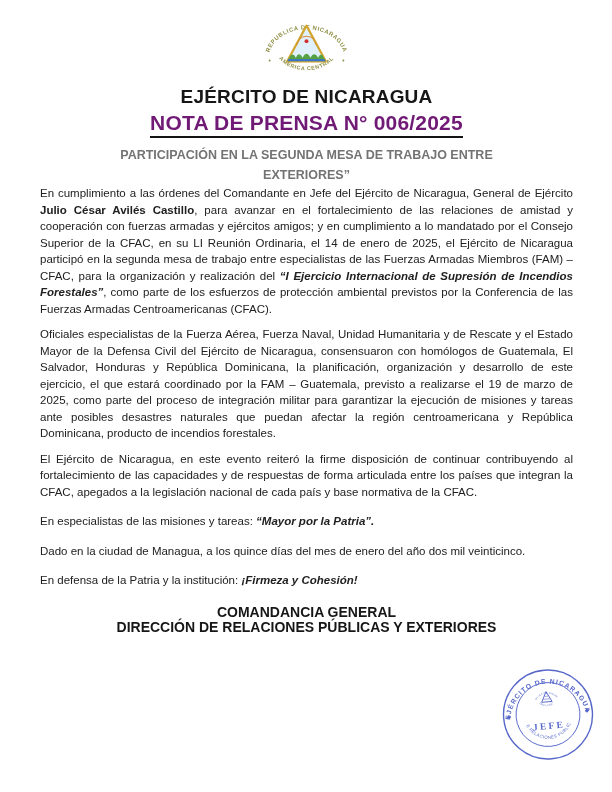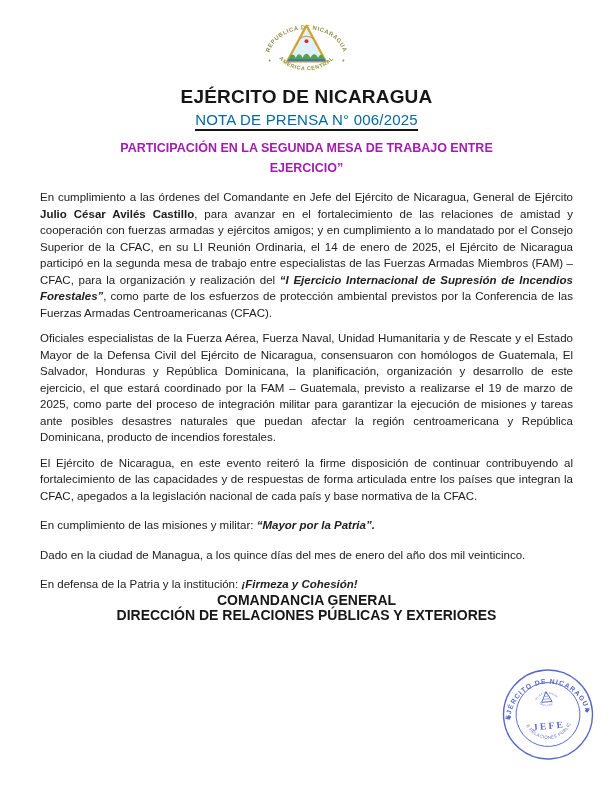--- a/index.html
+++ b/index.html
@@ -12,43 +12,43 @@
   .content { padding:14px 39px 0 40px; }
 
   .emblem { display:block; margin:0 auto; }
 
   .org-name {
     text-align:center; font-size:19px; font-weight:700;
     margin-top:9px; line-height:20px; letter-spacing:.2px; color:#161616;
   }
   .note-wrap { text-align:center; margin-top:4px; }
   .note-number {
-    display:inline-block; font-size:15px; font-weight:400; color:#0369a1;
+    display:inline-block; font-size:21px; font-weight:700; color:#701a75;
     border-bottom:2px solid #141414; padding-bottom:1px; letter-spacing:.2px;
   }
   .doc-title {
     margin-top:8px; text-align:center; font-weight:700;
-    font-size:12.5px; line-height:19.5px; color:#a21caf;
+    font-size:12.5px; line-height:19.5px; color:#737373;
   }
   .doc-title div { white-space:nowrap; }
 
   .para {
     margin:0 0 9px 0; text-align:justify;
     font-size:11.5px; line-height:16.5px; color:#212121;
   }
-  .para.first { margin-top:11px; }
+  .para.first { }
   .para.last { margin-bottom:0; }
   .bi { font-weight:700; font-style:italic; }
 
   .statement {
     margin:13px 0 0 0; font-size:11.5px; line-height:16.5px; color:#212121;
   }
 
   .footer {
-    margin-top:0; text-align:center; font-weight:700;
+    margin-top:16px; text-align:center; font-weight:700;
     font-size:14px; line-height:15px; color:#161616;
   }
 
   .stamp {
     position:absolute; left:501px; top:667px; width:94px; height:95px;
     color:#4a5cc5; opacity:.92; transform:rotate(-5deg);
   }
   .stamp text { fill:currentColor; }
   .emblem .ringtext { fill:#8f8f45; }
 </style>
@@ -84,30 +84,30 @@
     </svg>
 
     <div class="org-name">EJÉRCITO DE NICARAGUA</div>
 
     <div class="note-wrap">
       <span class="note-number">NOTA DE PRENSA N° 006/2025</span>
     </div>
 
     <div class="doc-title">
       <div>PARTICIPACIÓN EN LA SEGUNDA MESA DE TRABAJO ENTRE</div>
-      <div>EJERCICIO”</div>
+      <div>EXTERIORES”</div>
     </div>
 
     <p class="para first"><span>En cumplimiento a las órdenes del Comandante en Jefe del Ejército de Nicaragua, General de Ejército </span><b>Julio César Avilés Castillo</b><span>, para avanzar en el fortalecimiento de las relaciones de amistad y cooperación con fuerzas armadas y ejércitos amigos; y en cumplimiento a lo mandatado por el Consejo Superior de la CFAC, en su LI Reunión Ordinaria, el 14 de enero de 2025, el Ejército de Nicaragua participó en la segunda mesa de trabajo entre especialistas de las Fuerzas Armadas Miembros (FAM) – CFAC, para la organización y realización del </span><b class="bi">“I Ejercicio Internacional de Supresión de Incendios Forestales”</b><span>, como parte de los esfuerzos de protección ambiental previstos por la Conferencia de las Fuerzas Armadas Centroamericanas (CFAC).</span></p>
 
     <p class="para">Oficiales especialistas de la Fuerza Aérea, Fuerza Naval, Unidad Humanitaria y de Rescate y el Estado Mayor de la Defensa Civil del Ejército de Nicaragua, consensuaron con homólogos de Guatemala, El Salvador, Honduras y República Dominicana, la planificación, organización y desarrollo de este ejercicio, el que estará coordinado por la FAM – Guatemala, previsto a realizarse el 19 de marzo de 2025, como parte del proceso de integración militar para garantizar la ejecución de misiones y tareas ante posibles desastres naturales que puedan afectar la región centroamericana y República Dominicana, producto de incendios forestales.</p>
 
     <p class="para last">El Ejército de Nicaragua, en este evento reiteró la firme disposición de continuar contribuyendo al fortalecimiento de las capacidades y de respuestas de forma articulada entre los países que integran la CFAC, apegados a la legislación nacional de cada país y base normativa de la CFAC.</p>
 
-    <p class="statement"><span>En cumplimiento de las misiones y militar: </span><b class="bi">“Mayor por la Patria”.</b></p>
+    <p class="statement"><span>En especialistas de las misiones y tareas: </span><b class="bi">“Mayor por la Patria”.</b></p>
 
     <p class="statement">Dado en la ciudad de Managua, a los quince días del mes de enero del año dos mil veinticinco.</p>
 
     <p class="statement"><span>En defensa de la Patria y la institución: </span><b class="bi">¡Firmeza y Cohesión!</b></p>
 
     <div class="footer">
       <div>COMANDANCIA GENERAL</div>
       <div>DIRECCIÓN DE RELACIONES PÚBLICAS Y EXTERIORES</div>
     </div>
   </div>

